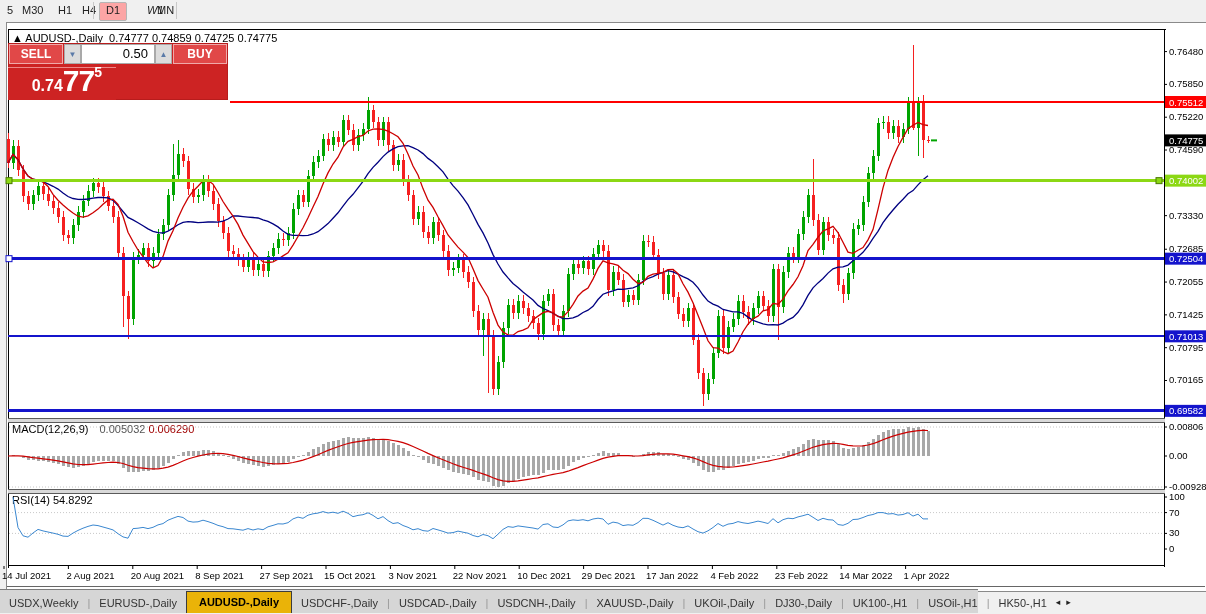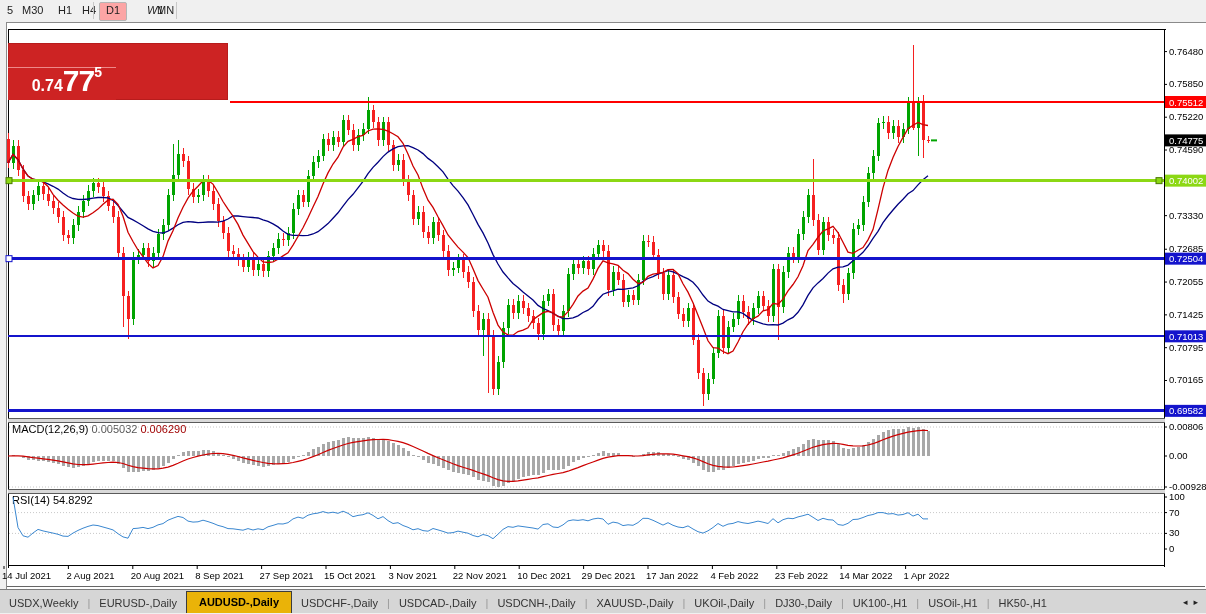--- a/index.html
+++ b/index.html
@@ -11,42 +11,42 @@
   .tb-sep{position:absolute;top:2px;width:1px;height:17px;background:#c8c8c8;}
   
   #chartwin{position:absolute;left:6px;top:22px;width:1199px;height:568px;background:#ffffff;border:1px solid #8a8a8a;}
   #plotborder{position:absolute;left:8px;top:29px;width:1157px;height:538px;border-left:1px solid #000;border-top:1px solid #000;}
   #axis-sep{position:absolute;left:1164px;top:29px;width:1px;height:538px;background:#000;}
   #ohlcline{position:absolute;left:12px;top:32px;font-size:11px;color:#000;white-space:pre;}
   
   .splitter{position:absolute;left:8px;width:1157px;height:3px;background:#d9d9d9;border-top:1px solid #5a5a5a;border-bottom:1px solid #5a5a5a;}
   
   .ind-label{position:absolute;left:12px;font-size:11px;color:#000;}
-  .ind-label .v1{color:#555;}
+  .ind-label .v1{color:#555;margin-left:8px;}
   .ind-label .v2{color:#a00000;}
   
   #panel{position:absolute;left:8px;top:43px;width:220px;height:57px;background:#cd2323;box-shadow:0 0 0 1px #b71c1c inset;}
   #panel .row1{position:absolute;left:0;top:0;width:220px;height:22px;display:flex;align-items:stretch;}
   .pbtn{background:#e14848;border:1px solid #f0a9a9;color:#fff;font-size:12px;font-weight:bold;display:flex;align-items:center;justify-content:center;cursor:pointer;}
   #sellbtn{width:52px;margin:1px;}
   #buybtn{width:52px;margin:1px;}
   .spin{width:15px;margin:1px 0;background:#dcdcdc;border:1px solid #a9a9a9;display:flex;align-items:center;justify-content:center;font-size:8px;color:#5a7aa8;cursor:pointer;}
   #volbox{flex:1;margin:1px 0;background:#fff;border:1px solid #a9a9a9;font-size:13px;color:#000;text-align:right;padding-right:6px;line-height:18px;}
   .bigprice{position:absolute;top:24px;height:32px;background:#cd2323;color:#fff;border-top:1px solid #e88;}
   #sellprice{left:0;width:108px;}
   #buyprice{left:111px;width:109px;border-left:2px solid #fff;}
   .bp-inner{position:absolute;bottom:2px;white-space:nowrap;}
   #sellprice .bp-inner{right:14px;} #buyprice .bp-inner{right:14px;}
   .bp-small{font-size:16px;font-weight:bold;vertical-align:baseline;}
   .bp-big{font-size:30px;font-weight:bold;letter-spacing:-1px;}
   .bp-sup{font-size:14px;font-weight:bold;vertical-align:+14px;}
   
   #csvg{position:absolute;left:0;top:0;}
   
-  #tabbar{position:absolute;left:0px;top:589px;width:1206px;height:23px;background:#d6d6d6;border-top:1px solid #7c7c7c;display:flex;align-items:flex-end;}
+  #tabbar{position:absolute;left:0px;top:589px;width:978px;height:23px;background:#d6d6d6;border-top:1px solid #7c7c7c;display:flex;align-items:flex-end;}
   .tab{font-size:11px;color:#333;padding:3px 9px 4px 9px;white-space:nowrap;cursor:pointer;}
   .tab.active{background:#eab308;border:1px solid #3c3c3c;border-bottom:none;color:#000;font-weight:bold;padding:4px 12px 5px 12px;margin-top:-2px;}
   .tab-sep{color:#999;font-size:11px;padding-bottom:4px;}
   #tab-arrows{margin-left:auto;display:flex;gap:6px;padding:0 8px 6px 0;font-size:9px;color:#222;}
   #tab-arrows span{cursor:pointer;}
 </style>
 </head>
 <body>
 
 <div id="stage">
@@ -59,20 +59,21 @@
       <div class="tb-item" style="left: 141px; font-style: italic;">W1</div>
       <div class="tb-item" style="left: 151px;">MN</div>
       <div class="tb-sep" style="left: 93px;"></div>
       <div class="tb-sep" style="left: 176px;"></div>
     </div>
 
   <div id="chartwin"></div>
   <div id="plotborder"></div>
   <div id="axis-sep"></div>
 
+  <div id="ohlcline">▲ AUDUSD-,Daily  0.74777 0.74859 0.74725 0.74775</div>
 
   <div class="splitter" style="top:418px"></div>
   <div class="splitter" style="top:489px"></div>
   <div style="position:absolute;left:8px;top:565px;width:1157px;height:1px;background:#000;"></div>
   <div style="position:absolute;left:7px;top:586px;width:1198px;height:1px;background:#666;"></div>
 
   <div class="ind-label" style="top:423px">
     <span>MACD(12,26,9)</span>
     <span class="v1">0.005032</span>
     <span class="v2">0.006290</span>
@@ -727,20 +728,27 @@
       <text x="710.4000000000001" y="579" font-size="9.5px" fill="#000">4 Feb 2022</text>
       <line x1="776.8000000000001" y1="566" x2="776.8000000000001" y2="569" stroke="#000"></line>
       <text x="774.8000000000001" y="579" font-size="9.5px" fill="#000">23 Feb 2022</text>
       <line x1="841.2" y1="566" x2="841.2" y2="569" stroke="#000"></line>
       <text x="839.2" y="579" font-size="9.5px" fill="#000">14 Mar 2022</text>
       <line x1="905.6000000000001" y1="566" x2="905.6000000000001" y2="569" stroke="#000"></line>
       <text x="903.6000000000001" y="579" font-size="9.5px" fill="#000">1 Apr 2022</text>
     </svg>
 
   <div id="panel">
+    <div class="row1">
+      <div class="pbtn" id="sellbtn">SELL</div>
+      <div class="spin">▼</div>
+      <div id="volbox">0.50</div>
+      <div class="spin">▲</div>
+      <div class="pbtn" id="buybtn">BUY</div>
+    </div>
     <div class="bigprice" id="sellprice">
       <div class="bp-inner">
         <span class="bp-small">0.74</span><span class="bp-big">77</span><span class="bp-sup">5</span>
       </div>
     </div>
   </div>
 
   <div id="tabbar">
       <div class="tab">USDX,Weekly</div>
       <span class="tab-sep">|</span>

